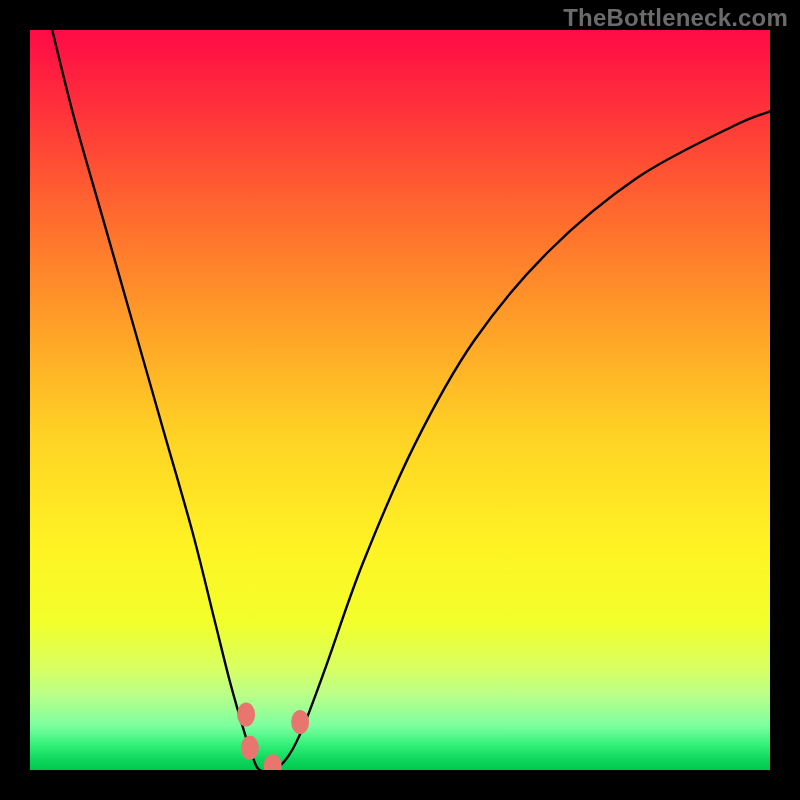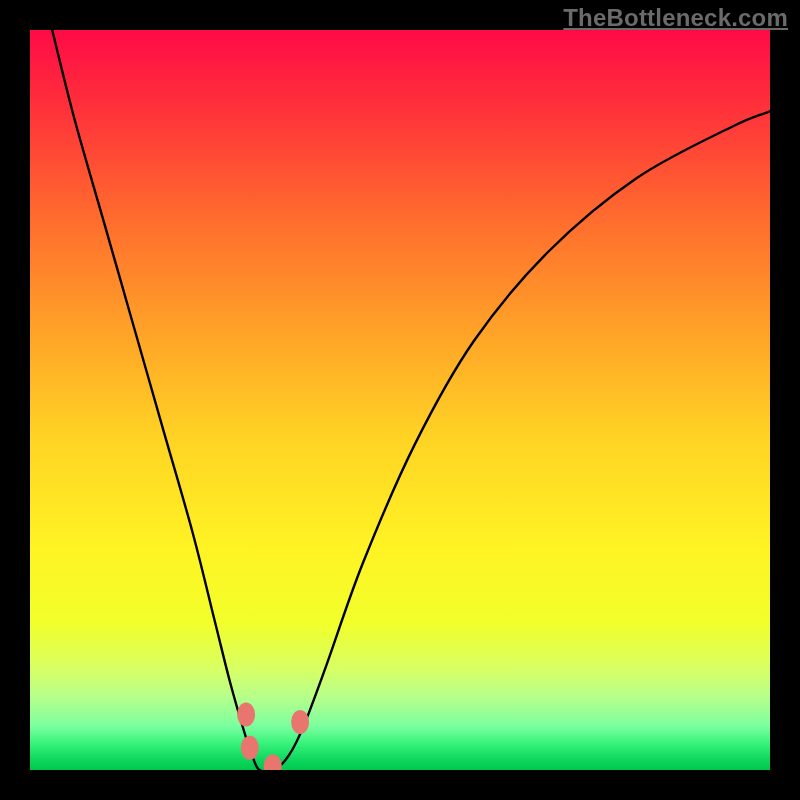--- a/index.html
+++ b/index.html
@@ -24,21 +24,20 @@
   }
   .watermark {
     position: absolute;
     top: 4px;
     right: 12px;
     font-family: Arial, Helvetica, sans-serif;
     font-size: 24px;
     font-weight: 600;
     color: #6b6b6b;
     letter-spacing: 0.2px;
-    text-decoration: underline;
   }
   svg.curve {
     position: absolute;
     inset: 0;
   }
 </style>
 </head>
 <body>
 
 <div class="frame">

